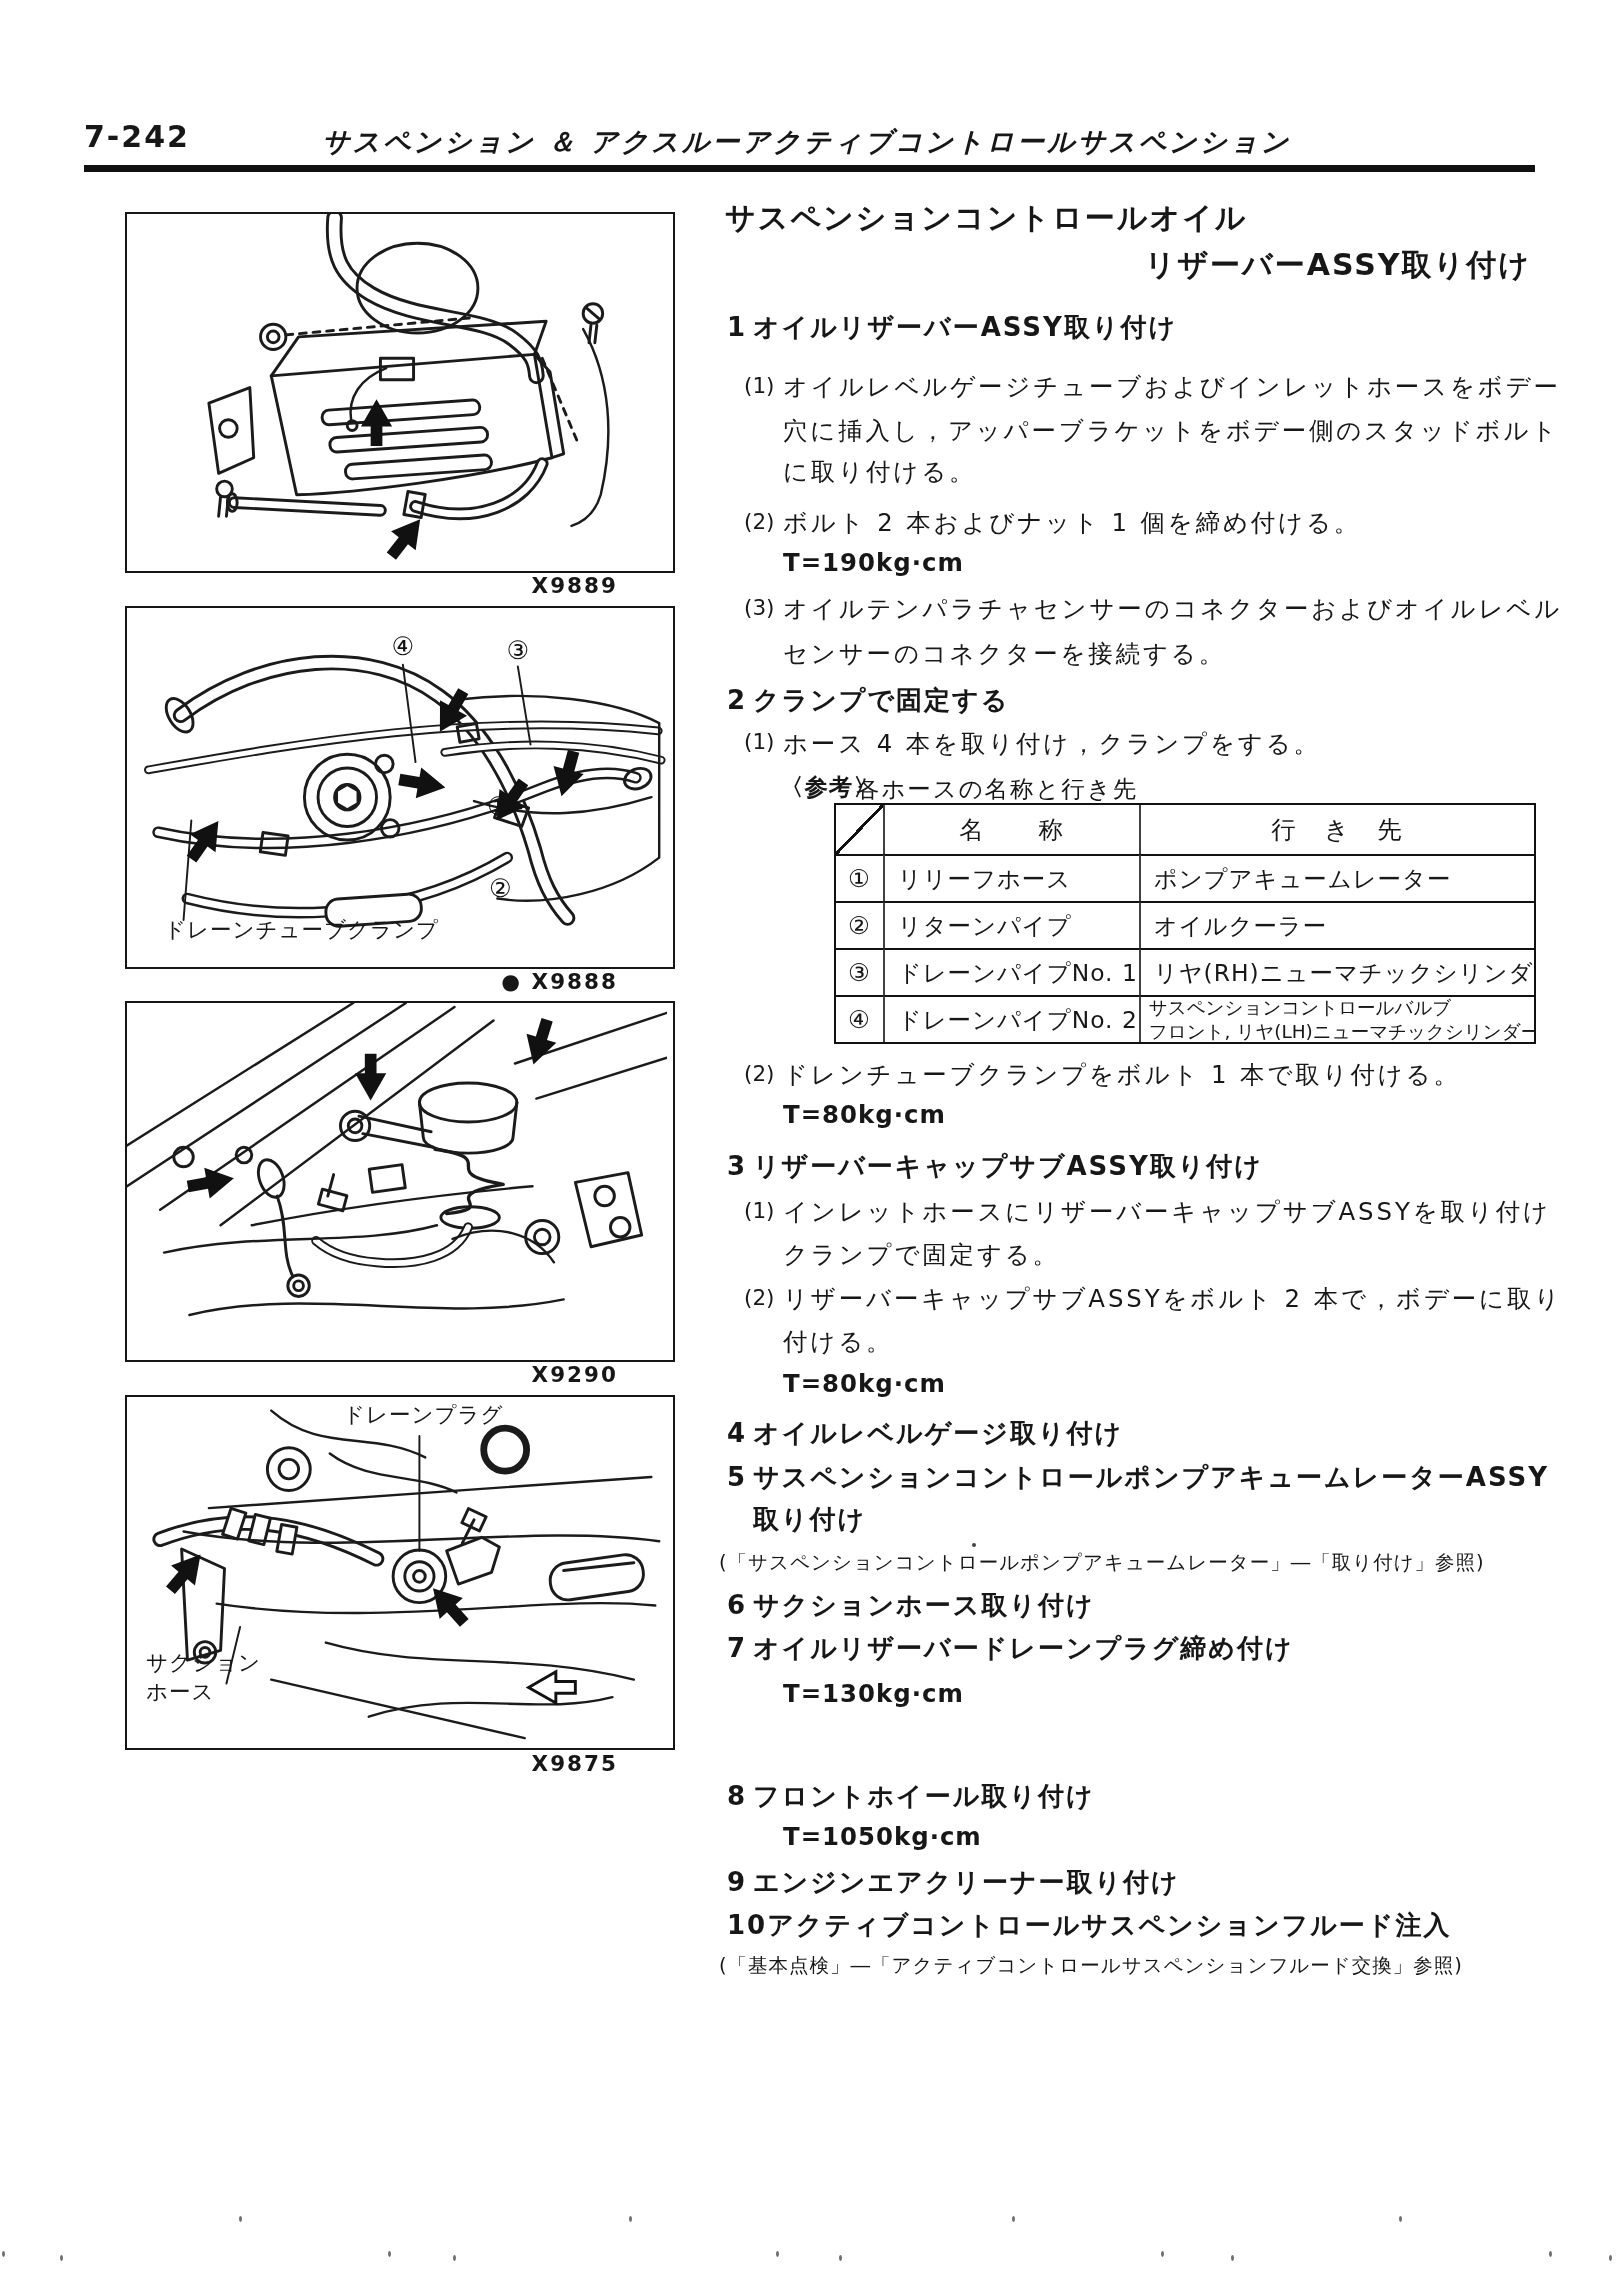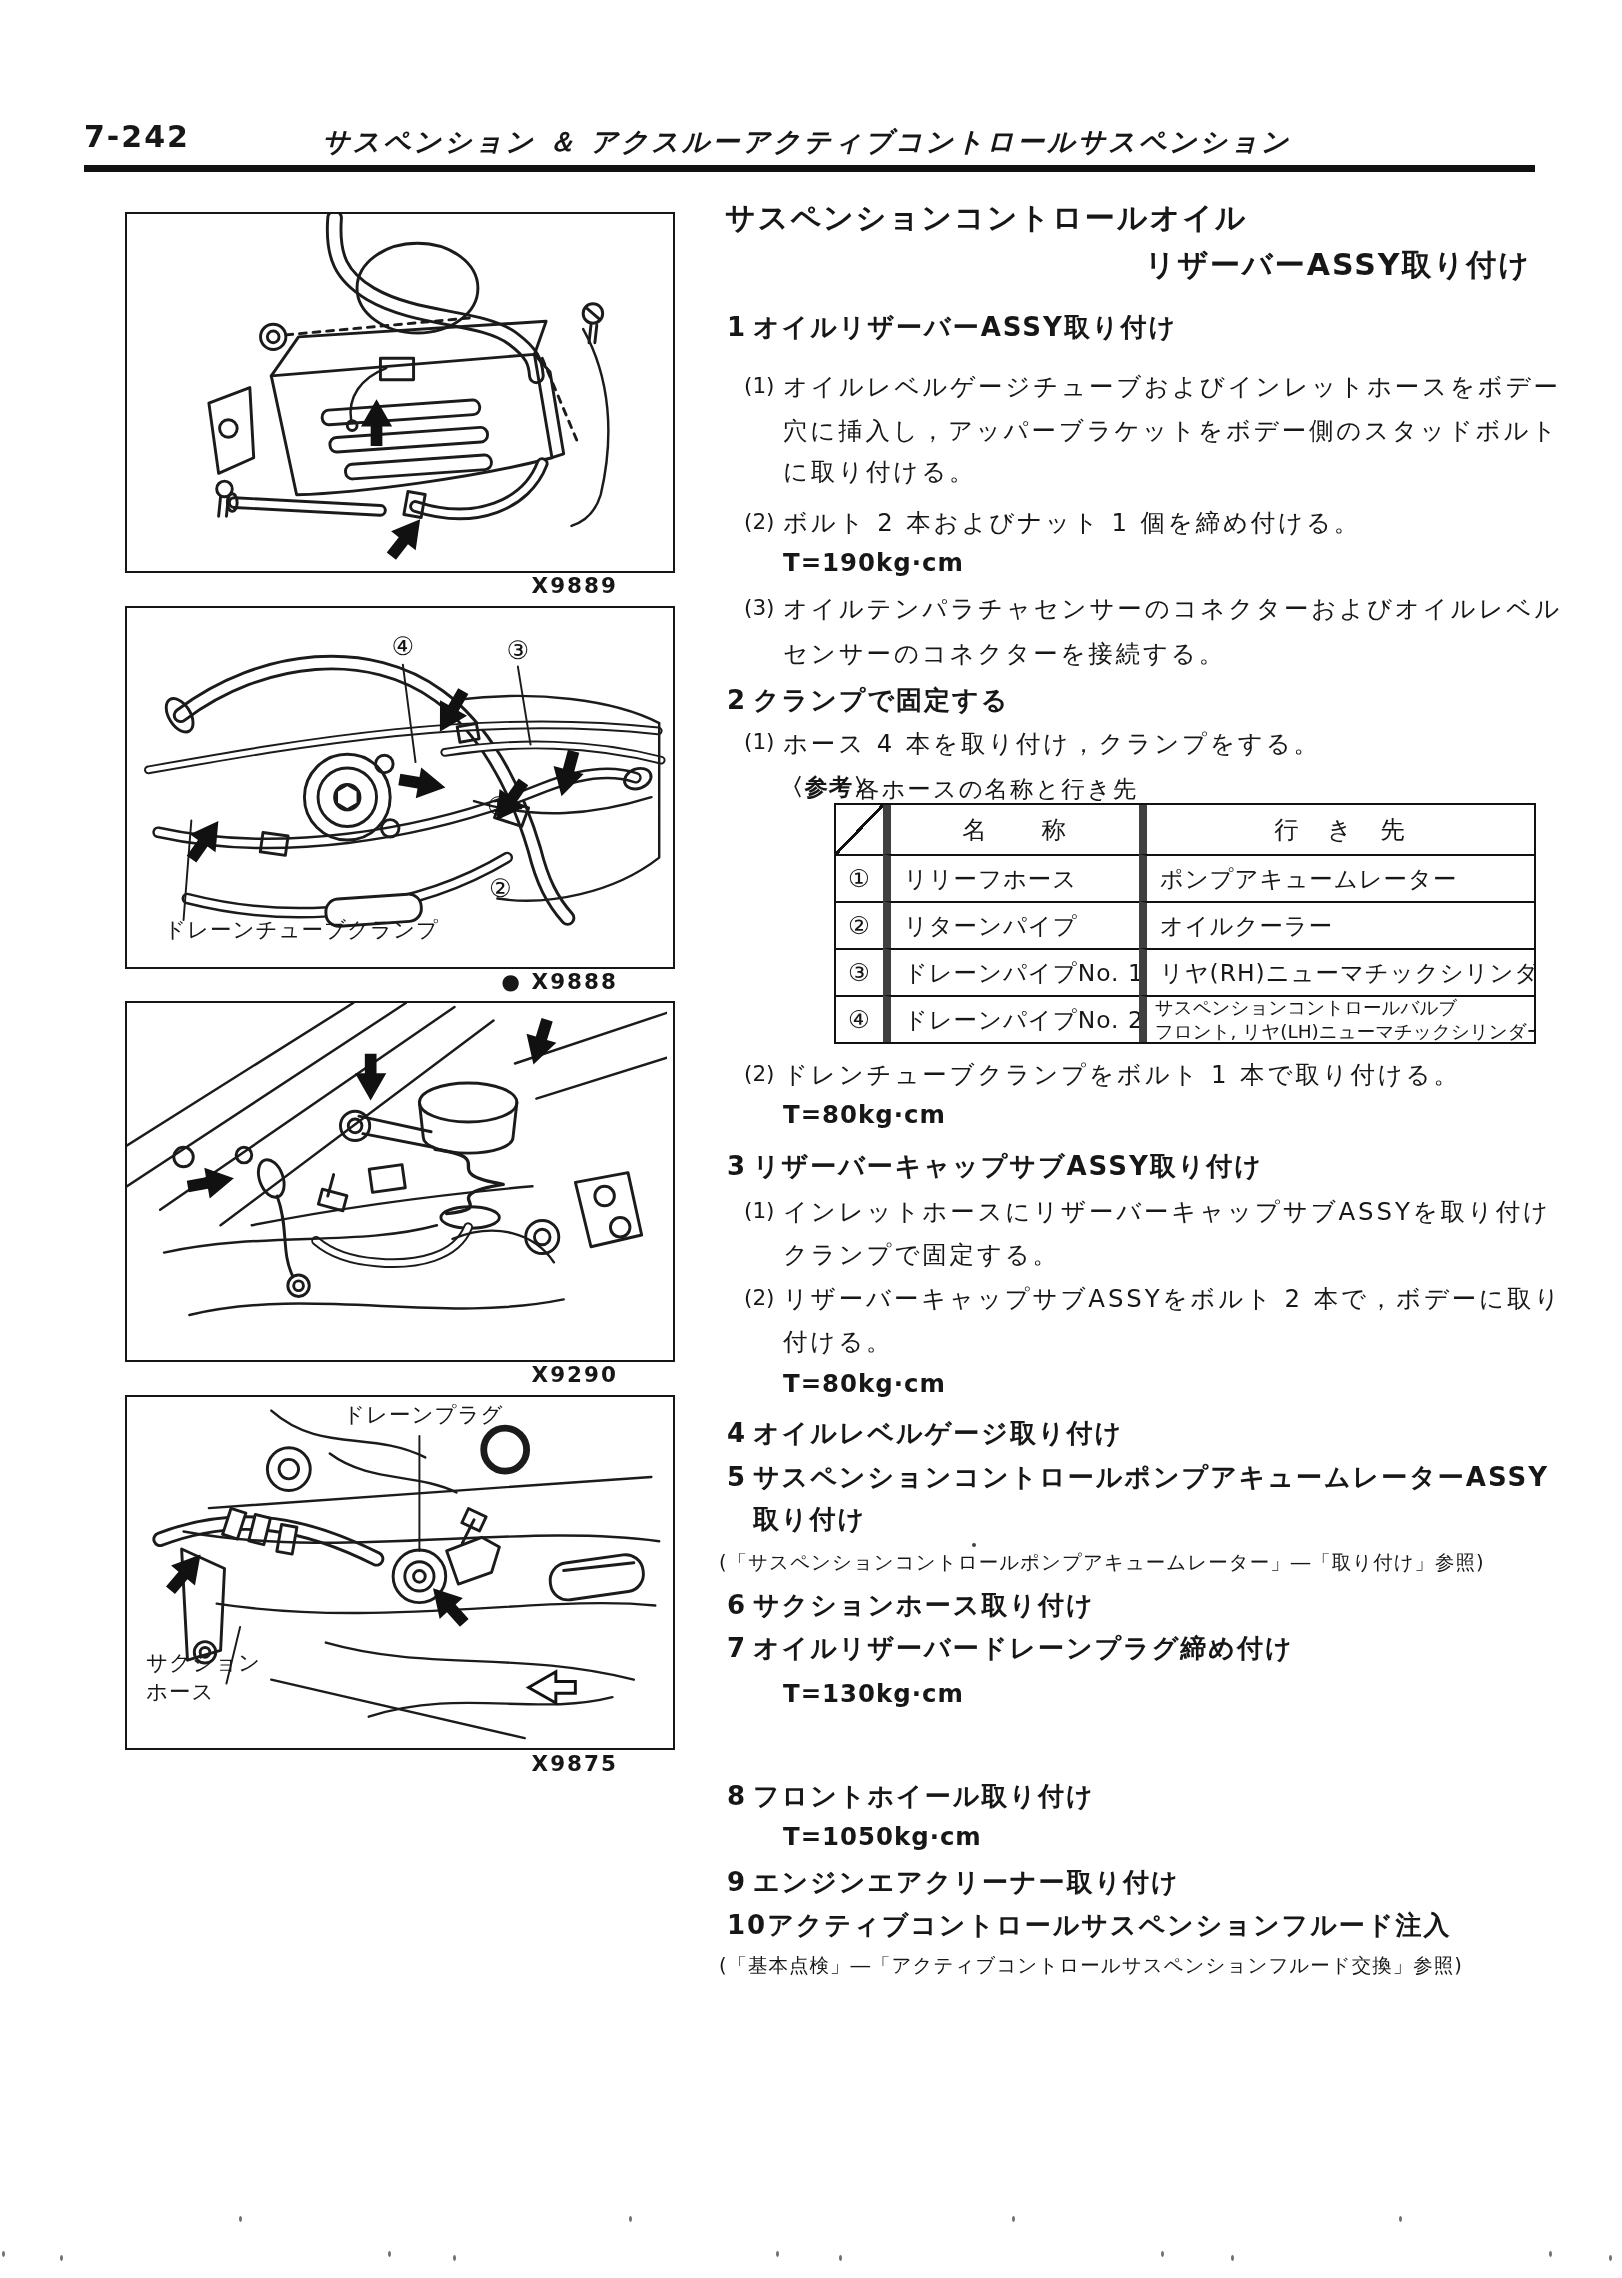--- a/index.html
+++ b/index.html
@@ -17,21 +17,21 @@
   .h .num{display:inline-block;min-width:26px;}
   .body-t{font-size:24.4px;letter-spacing:2.9px;text-align:center;}
   .marker{font-size:21.5px;letter-spacing:0;}
   .torque{font-size:24.4px;font-weight:bold;letter-spacing:1px;}
   .ref{font-size:19.5px;letter-spacing:1px;}
   .kakko{font-size:23.4px;font-weight:bold;letter-spacing:1px;}
   .kakkotxt{font-size:23.4px;letter-spacing:2px;}
   
   #hose-table{left:834px;top:803px;width:698px;border:2.9px solid #111;display:grid;
               grid-template-columns:47px 256px 1fr;grid-template-rows:49px 47px 47px 47px 47px;}
-  .tc{display:flex;align-items:center;font-size:23.4px;letter-spacing:1px;border-top:2px solid #111;border-left:8px solid #404040;overflow:hidden;}
+  .tc{display:flex;align-items:center;font-size:23.4px;letter-spacing:1px;border-top:2px solid #111;border-left:2px solid #404040;overflow:hidden;}
   .tc.first-col{border-left:none;justify-content:center;font-size:24.4px;}
   .tc.first-row{border-top:none;}
   .tc.head{justify-content:center;font-size:24.4px;letter-spacing:2px;}
   .tc.diag{background:linear-gradient(to bottom right,transparent calc(50% - 1.5px),#111 calc(50% - 1.5px),#111 calc(50% + 1.5px),transparent calc(50% + 1.5px));}
   .tc.txt{padding-left:12.7px;}
   .tc.two{flex-direction:column;align-items:flex-start;justify-content:space-between;font-size:18.5px;line-height:21.5px;letter-spacing:0;padding-left:7.8px;}
   .speck{position:absolute;background:#6f6f6f;border-radius:50%;}
   svg{display:block;}
   .cnum{font-size:26px;fill:#111;text-anchor:middle;font-family:"DejaVu Sans",sans-serif;}
 </style>

